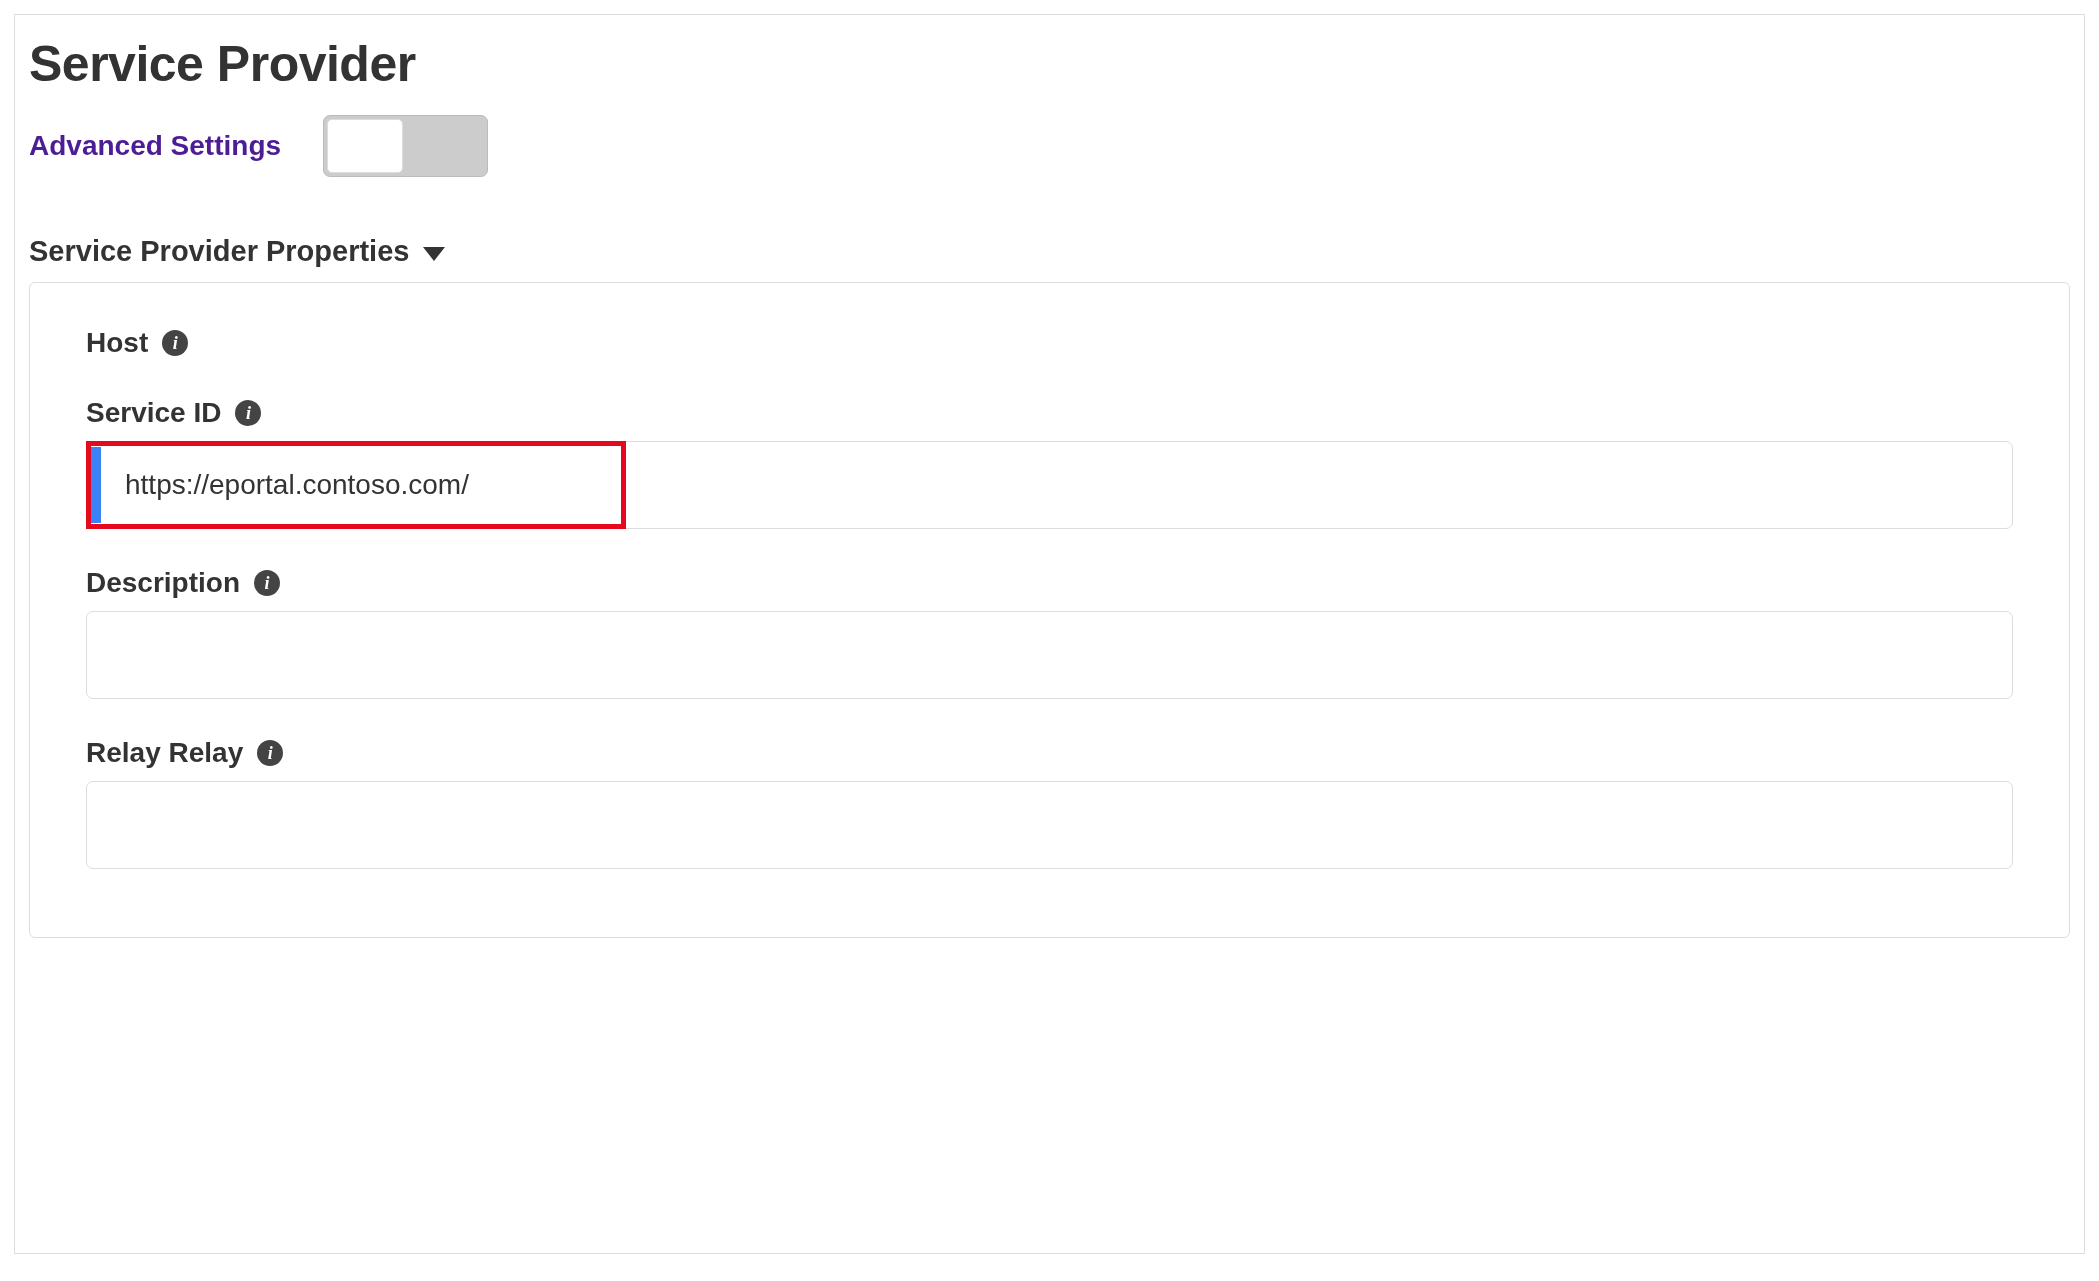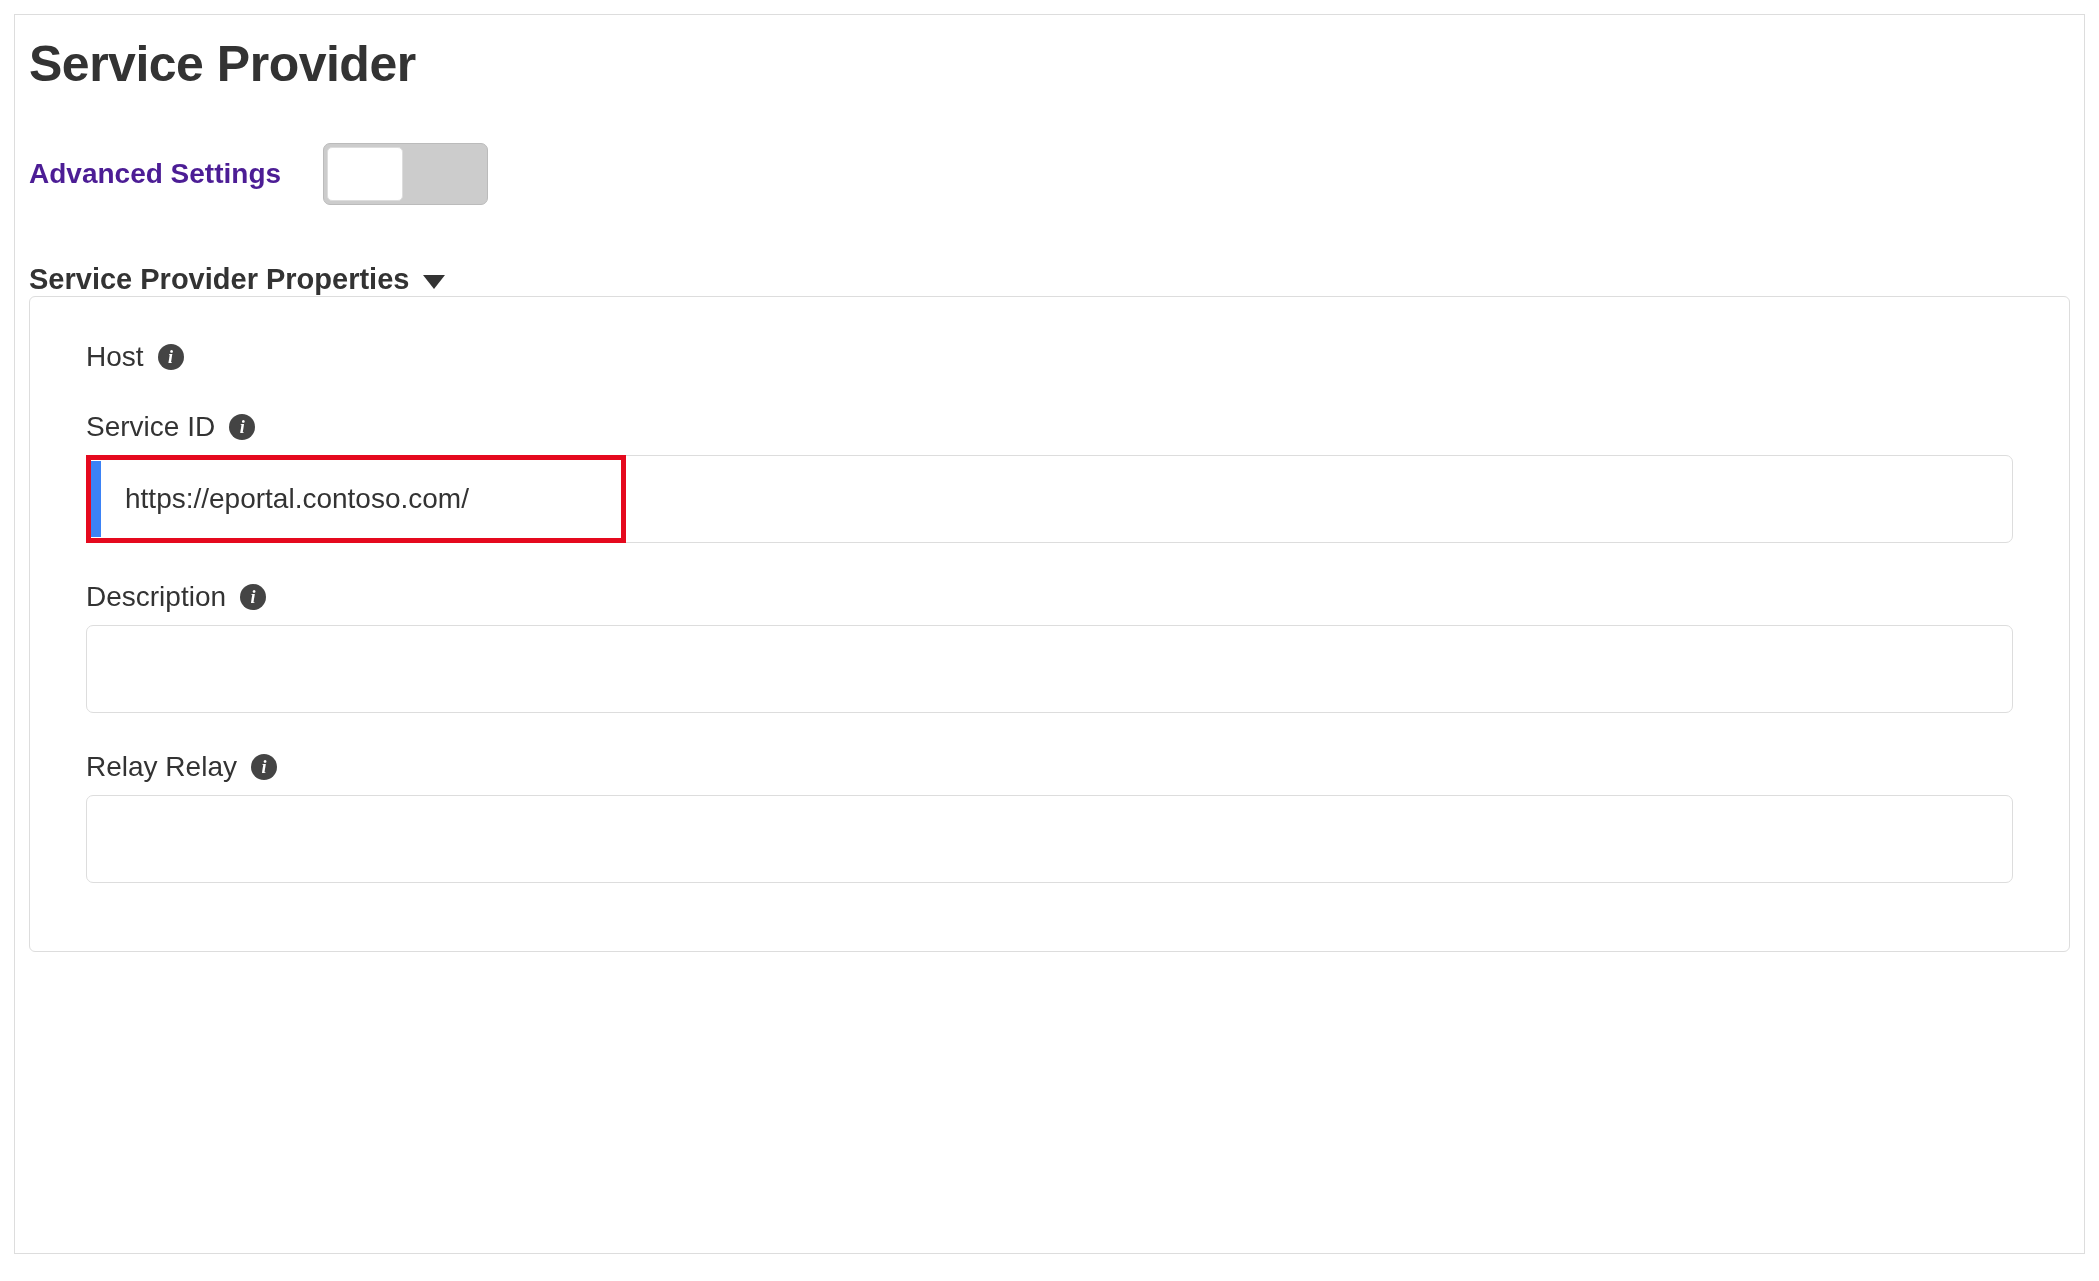--- a/index.html
+++ b/index.html
@@ -11,21 +11,21 @@
     }
     .container {
       border: 1px solid #ddd;
       padding: 20px 14px 14px 14px;
       min-height: 1240px;
     }
     .page-title {
       font-size: 50px;
       font-weight: 700;
       color: #333;
-      margin-bottom: 50px;
+      margin-bottom: 22px;
       letter-spacing: -0.5px;
     }
     .setting-row {
       display: flex;
       align-items: center;
       gap: 42px;
       margin-bottom: 58px;
     }
     .setting-label {
       font-size: 28px;
@@ -48,20 +48,21 @@
       width: 76px;
       height: 54px;
       background: #fff;
       border-radius: 5px;
       border: 1px solid #ddd;
     }
     .section-header {
       display: flex;
       align-items: center;
       gap: 14px;
+      margin-bottom: 14px;
       cursor: pointer;
     }
     .section-title {
       font-size: 29px;
       font-weight: 700;
       color: #333;
     }
     .chevron-down {
       width: 0;
       height: 0;
@@ -79,21 +80,21 @@
       margin-bottom: 38px;
     }
     .field-label-row {
       display: flex;
       align-items: center;
       gap: 14px;
       margin-bottom: 12px;
     }
     .field-label {
       font-size: 28px;
-      font-weight: 400;
+      font-weight: 700;
       color: #333;
     }
     .info-icon {
       width: 26px;
       height: 26px;
       border-radius: 50%;
       background: #444;
       color: #fff;
       display: inline-flex;
       align-items: center;

